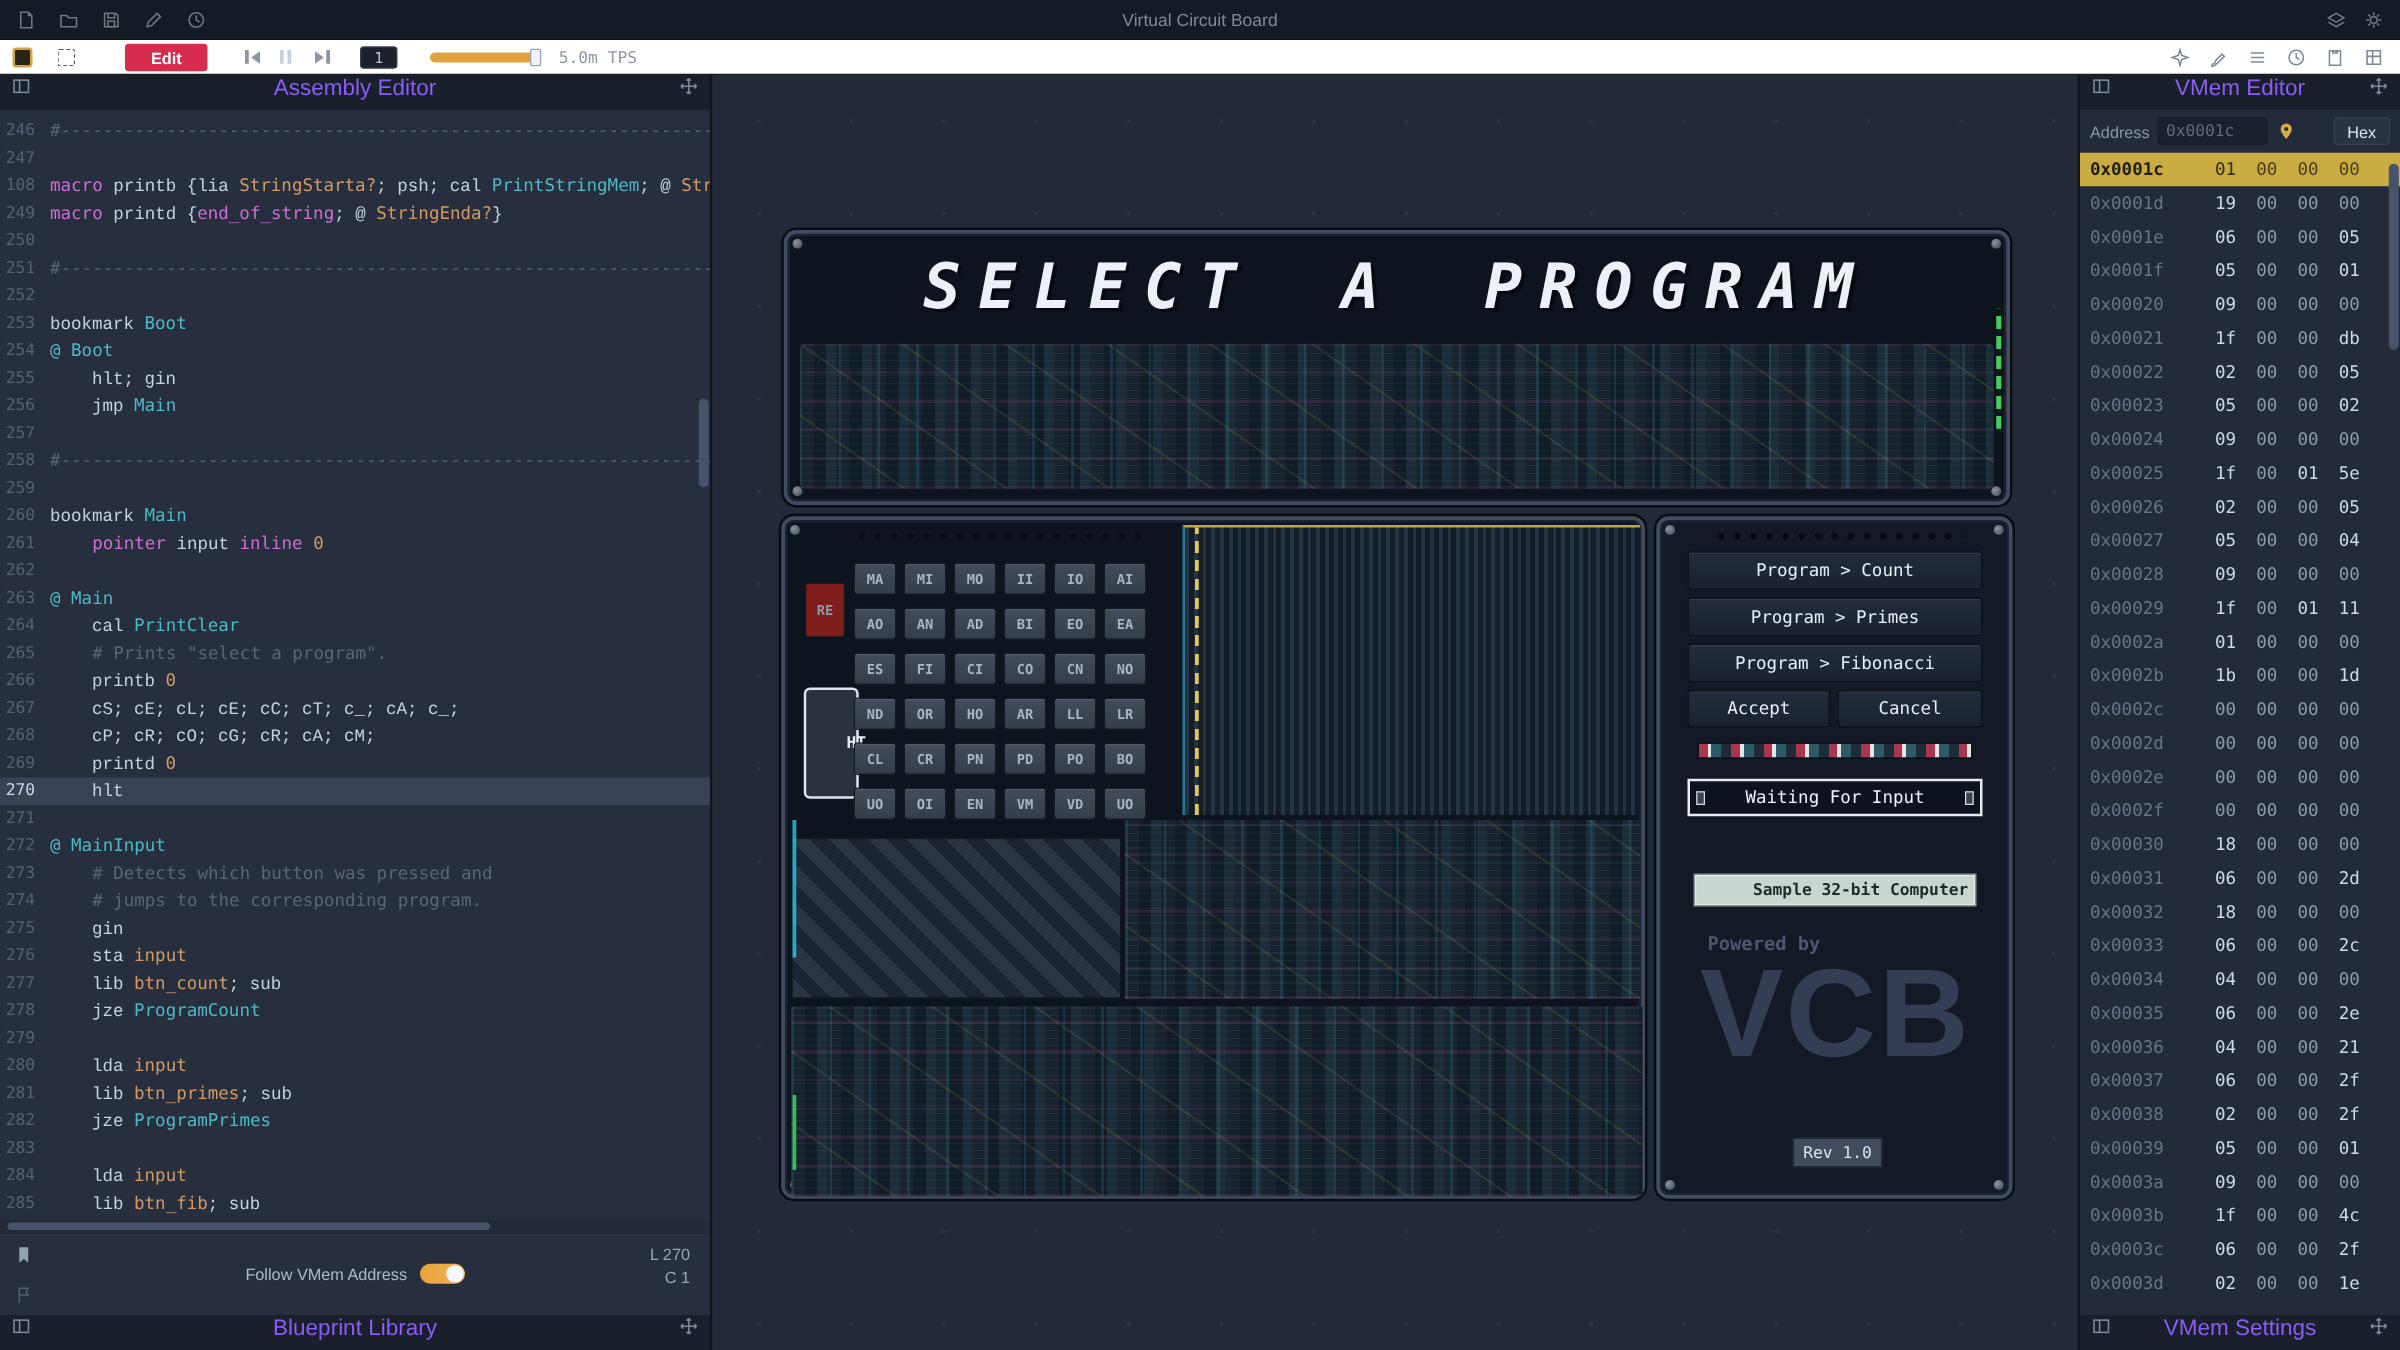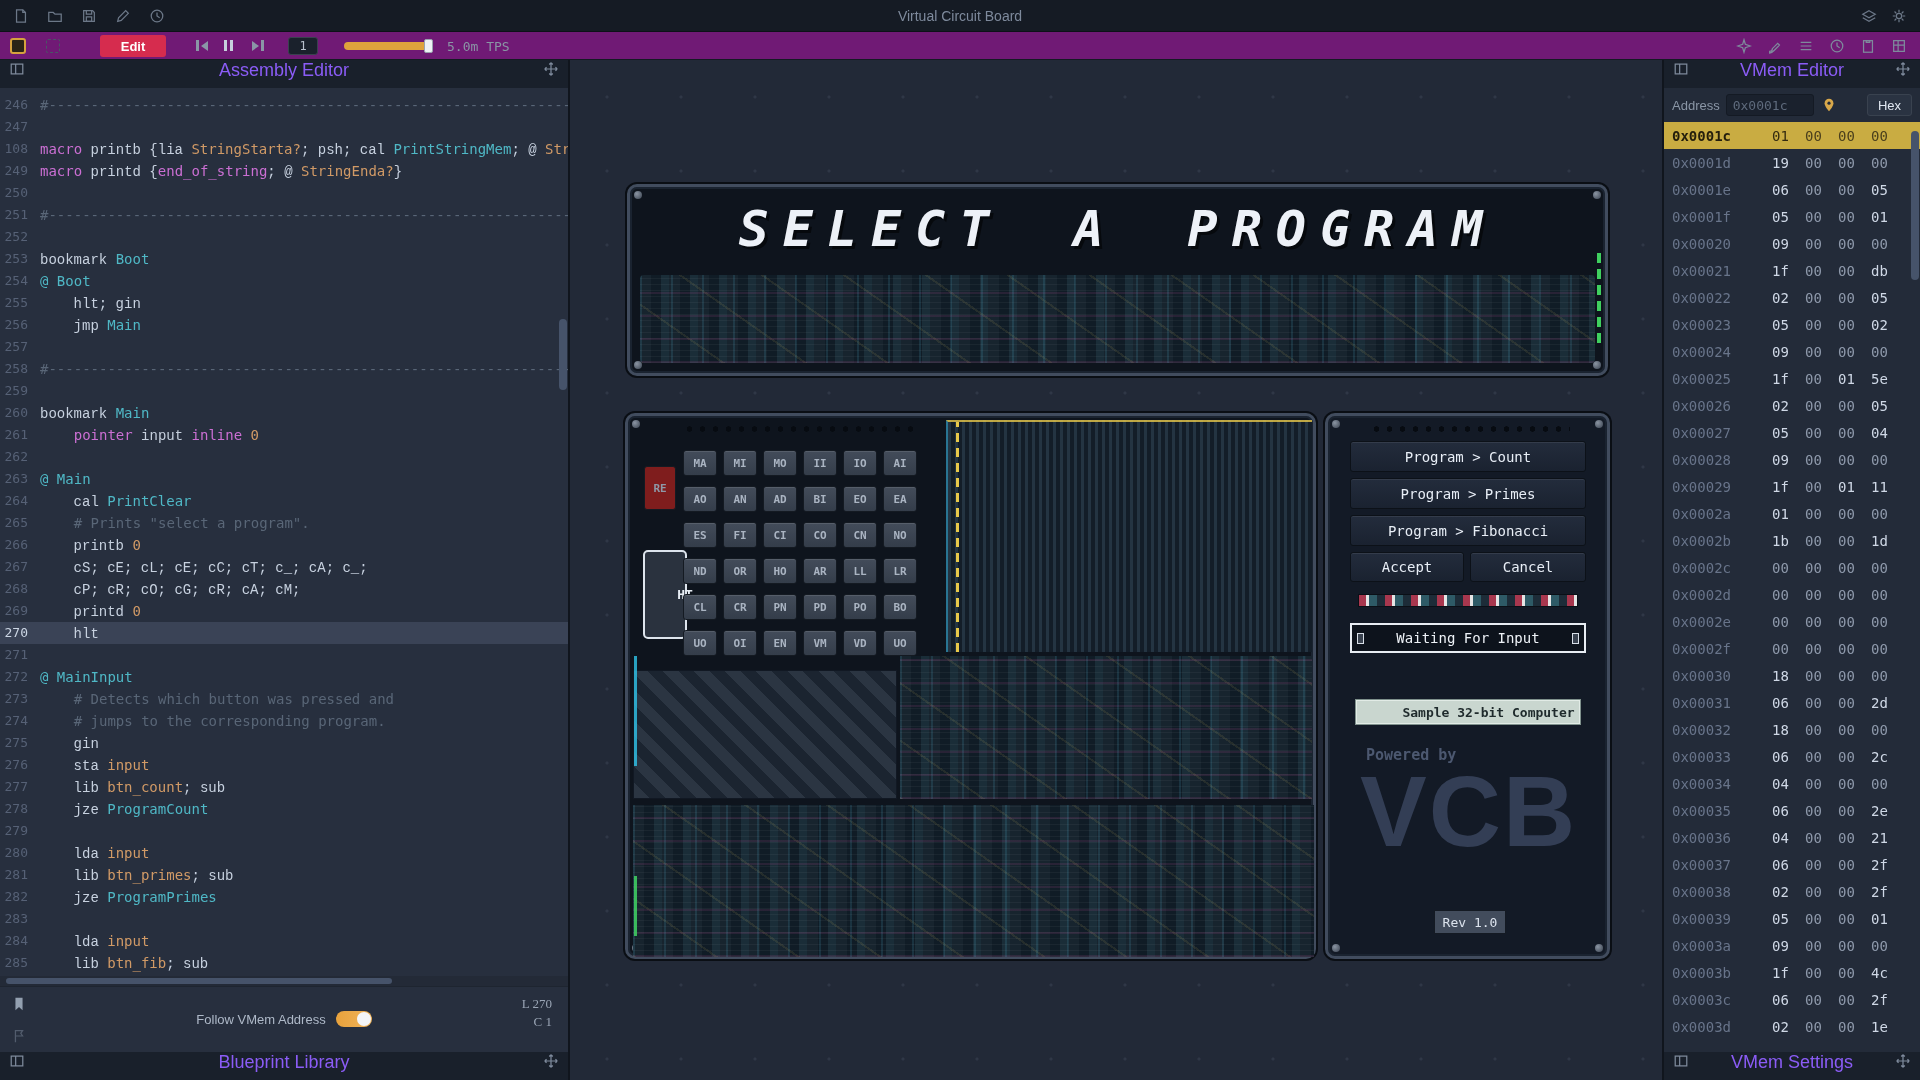--- a/index.html
+++ b/index.html
@@ -21,21 +21,21 @@
   .titlebar .win-title {
     position:absolute; left:0; right:0; text-align:center;
     color:#7e8a9c; font-size:14px;
   }
   .tb-left { display:flex; gap:16px; padding-left:12px; z-index:1; }
   .tb-right { position:absolute; right:12px; display:flex; gap:12px; }
 
   
   .toolbar {
     position:absolute; left:0; top:32px; width:1920px; height:28px;
-    background:#701a75; border-bottom:1px solid #141a23;
+    background:#ffffff; border-bottom:1px solid #141a23;
   }
   .swatch {
     position:absolute; left:10px; top:6px; width:16px; height:16px;
     border:2px solid #d6a23e; border-radius:3px; background:#2a2416;
   }
   .select-tool {
     position:absolute; left:46px; top:7px; width:14px; height:14px;
     border:1px dashed #4a5566; border-radius:2px;
   }
   .edit-btn {
@@ -91,21 +91,21 @@
   .vscroll .thumb { position:absolute; width:8px; background:#46536a; border-radius:4px; }
   .hscroll { flex:0 0 10px; height:10px; background:#232a37; position:relative; }
   .hscroll .thumb { position:absolute; left:6px; top:2px; width:68%; height:6px; background:#46536a; border-radius:3px; }
   .asm-footer { flex:0 0 66px; position:relative; background:#272f3e; border-top:1px solid #1e2530; }
   .footer-icon-1 { position:absolute; left:10px; top:8px; }
   .footer-icon-2 { position:absolute; left:10px; top:40px; opacity:.5; }
   .follow { position:absolute; left:0; right:0; top:24px; display:flex; align-items:center; justify-content:center; gap:10px; }
   .follow .lbl { color:#aeb9c8; font-size:13px; }
   .toggle { position:relative; width:36px; height:16px; border-radius:8px; background:linear-gradient(90deg,#e8a23c,#f0b45a); }
   .toggle .knob { position:absolute; right:1px; top:1px; width:14px; height:14px; border-radius:50%; background:#f4f6f8; }
-  .lc { position:absolute; right:16px; top:8px; text-align:right; color:#9aa5b5; font-family:Liberation Serif, serif; font-size:13px; line-height:18px; }
+  .lc { position:absolute; right:16px; top:8px; text-align:right; color:#9aa5b5; font-family:Liberation Sans, sans-serif; font-size:13px; line-height:18px; }
 
   
   .vmem {
     position:absolute; left:1662px; top:60px; width:258px; height:1020px;
     background:#232b39; border-left:2px solid #10151d;
     display:flex; flex-direction:column;
   }
   .addr-bar { flex:0 0 34px; display:flex; align-items:center; gap:6px; padding:0 8px; }
   .addr-bar .lbl { color:#8a96a6; font-size:13px; }
   .addr-input {
@@ -135,21 +135,21 @@
     background-size:74px 74px;
   }
   .board {
     position:absolute; background:#0e141d; border:3px solid #414c5e; border-radius:10px;
     box-shadow: 0 0 0 2px #0a0e14, inset 0 0 0 2px #1a2330;
   }
   .screw { position:absolute; width:8px; height:8px; border-radius:50%;
     background:radial-gradient(circle at 35% 35%, #8a94a2, #39424f); }
   .screw.tl{left:4px;top:4px;} .screw.tr{right:4px;top:4px;} .screw.bl{left:4px;bottom:4px;} .screw.br{right:4px;bottom:4px;}
 
-  .marquee { left:57px; top:124px; width:981px; height:192px; }
+  .marquee { left:57px; top:124px; width:981px; height:220px; }
   .title-row { height:84px; display:flex; align-items:center; justify-content:center; }
   .marquee-text {
     font-family:"DejaVu Sans Mono", monospace; font-weight:bold; font-style:italic;
     font-size:50px; letter-spacing:14px; word-spacing:26px; color:#edf1f7;
     text-shadow:3px 3px 0 rgba(0,0,0,.55); white-space:nowrap;
   }
   .circuit-dense {
     background:
       repeating-linear-gradient(90deg, rgba(90,200,235,.13) 0 2px, transparent 2px 31px),
       repeating-linear-gradient(0deg, rgba(255,90,190,.10) 0 2px, transparent 2px 23px),

